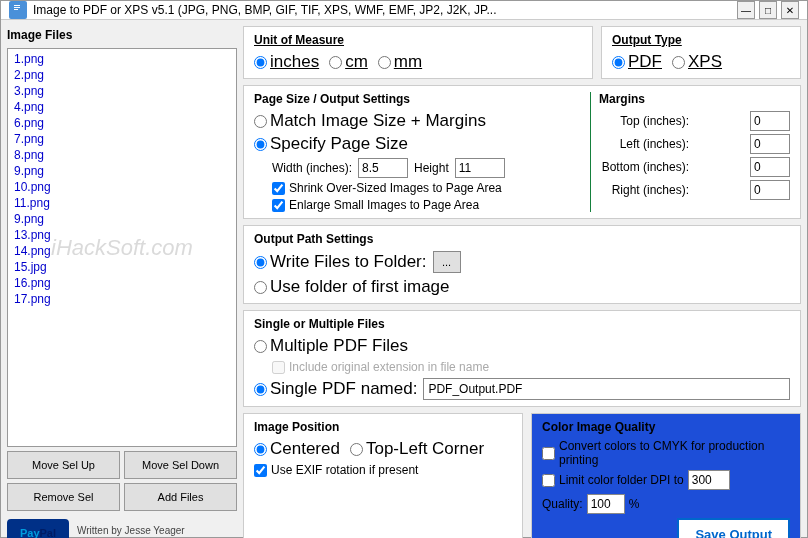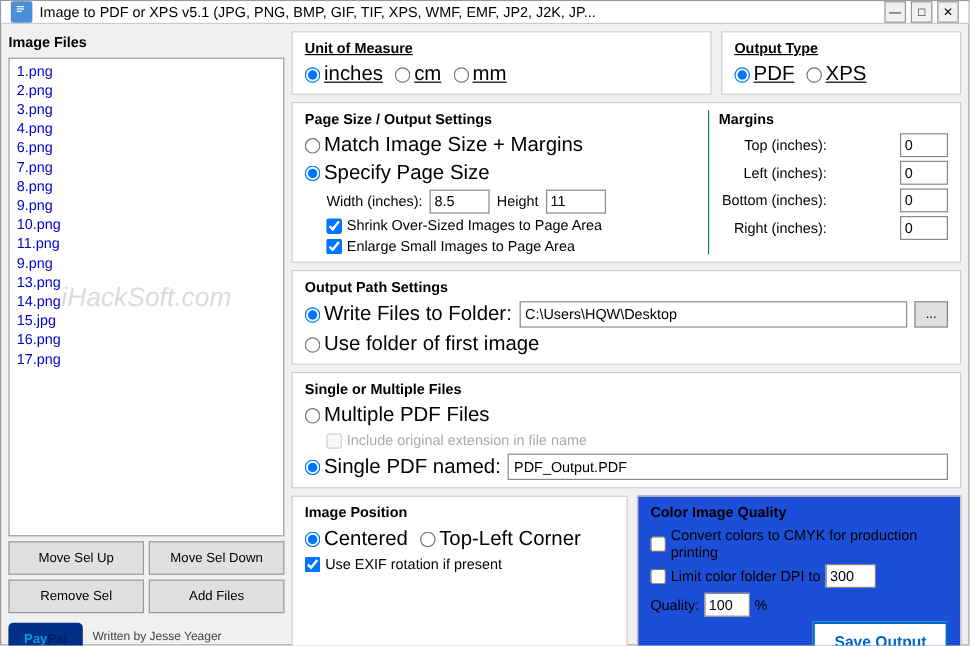--- a/index.html
+++ b/index.html
@@ -499,21 +499,20 @@
         </div>
       </div>
 
       <div class="output-path-section">
         <div class="section-title">Output Path Settings</div>
         <div class="path-row">
           <div class="radio-item">
             <input type="radio" name="outpath" id="op_write" checked="" style="">
             <label for="op_write">Write Files to Folder:</label>
           </div>
-          <input type="text" value="C:\Users\HQW\Desktop" style="">
           <button>...</button>
         </div>
         <div class="radio-item" style="margin-top:4px;">
           <input type="radio" name="outpath" id="op_first" style="">
           <label for="op_first">Use folder of first image</label>
         </div>
       </div>
 
       <div class="multi-files-section">
         <div class="section-title">Single or Multiple Files</div>

